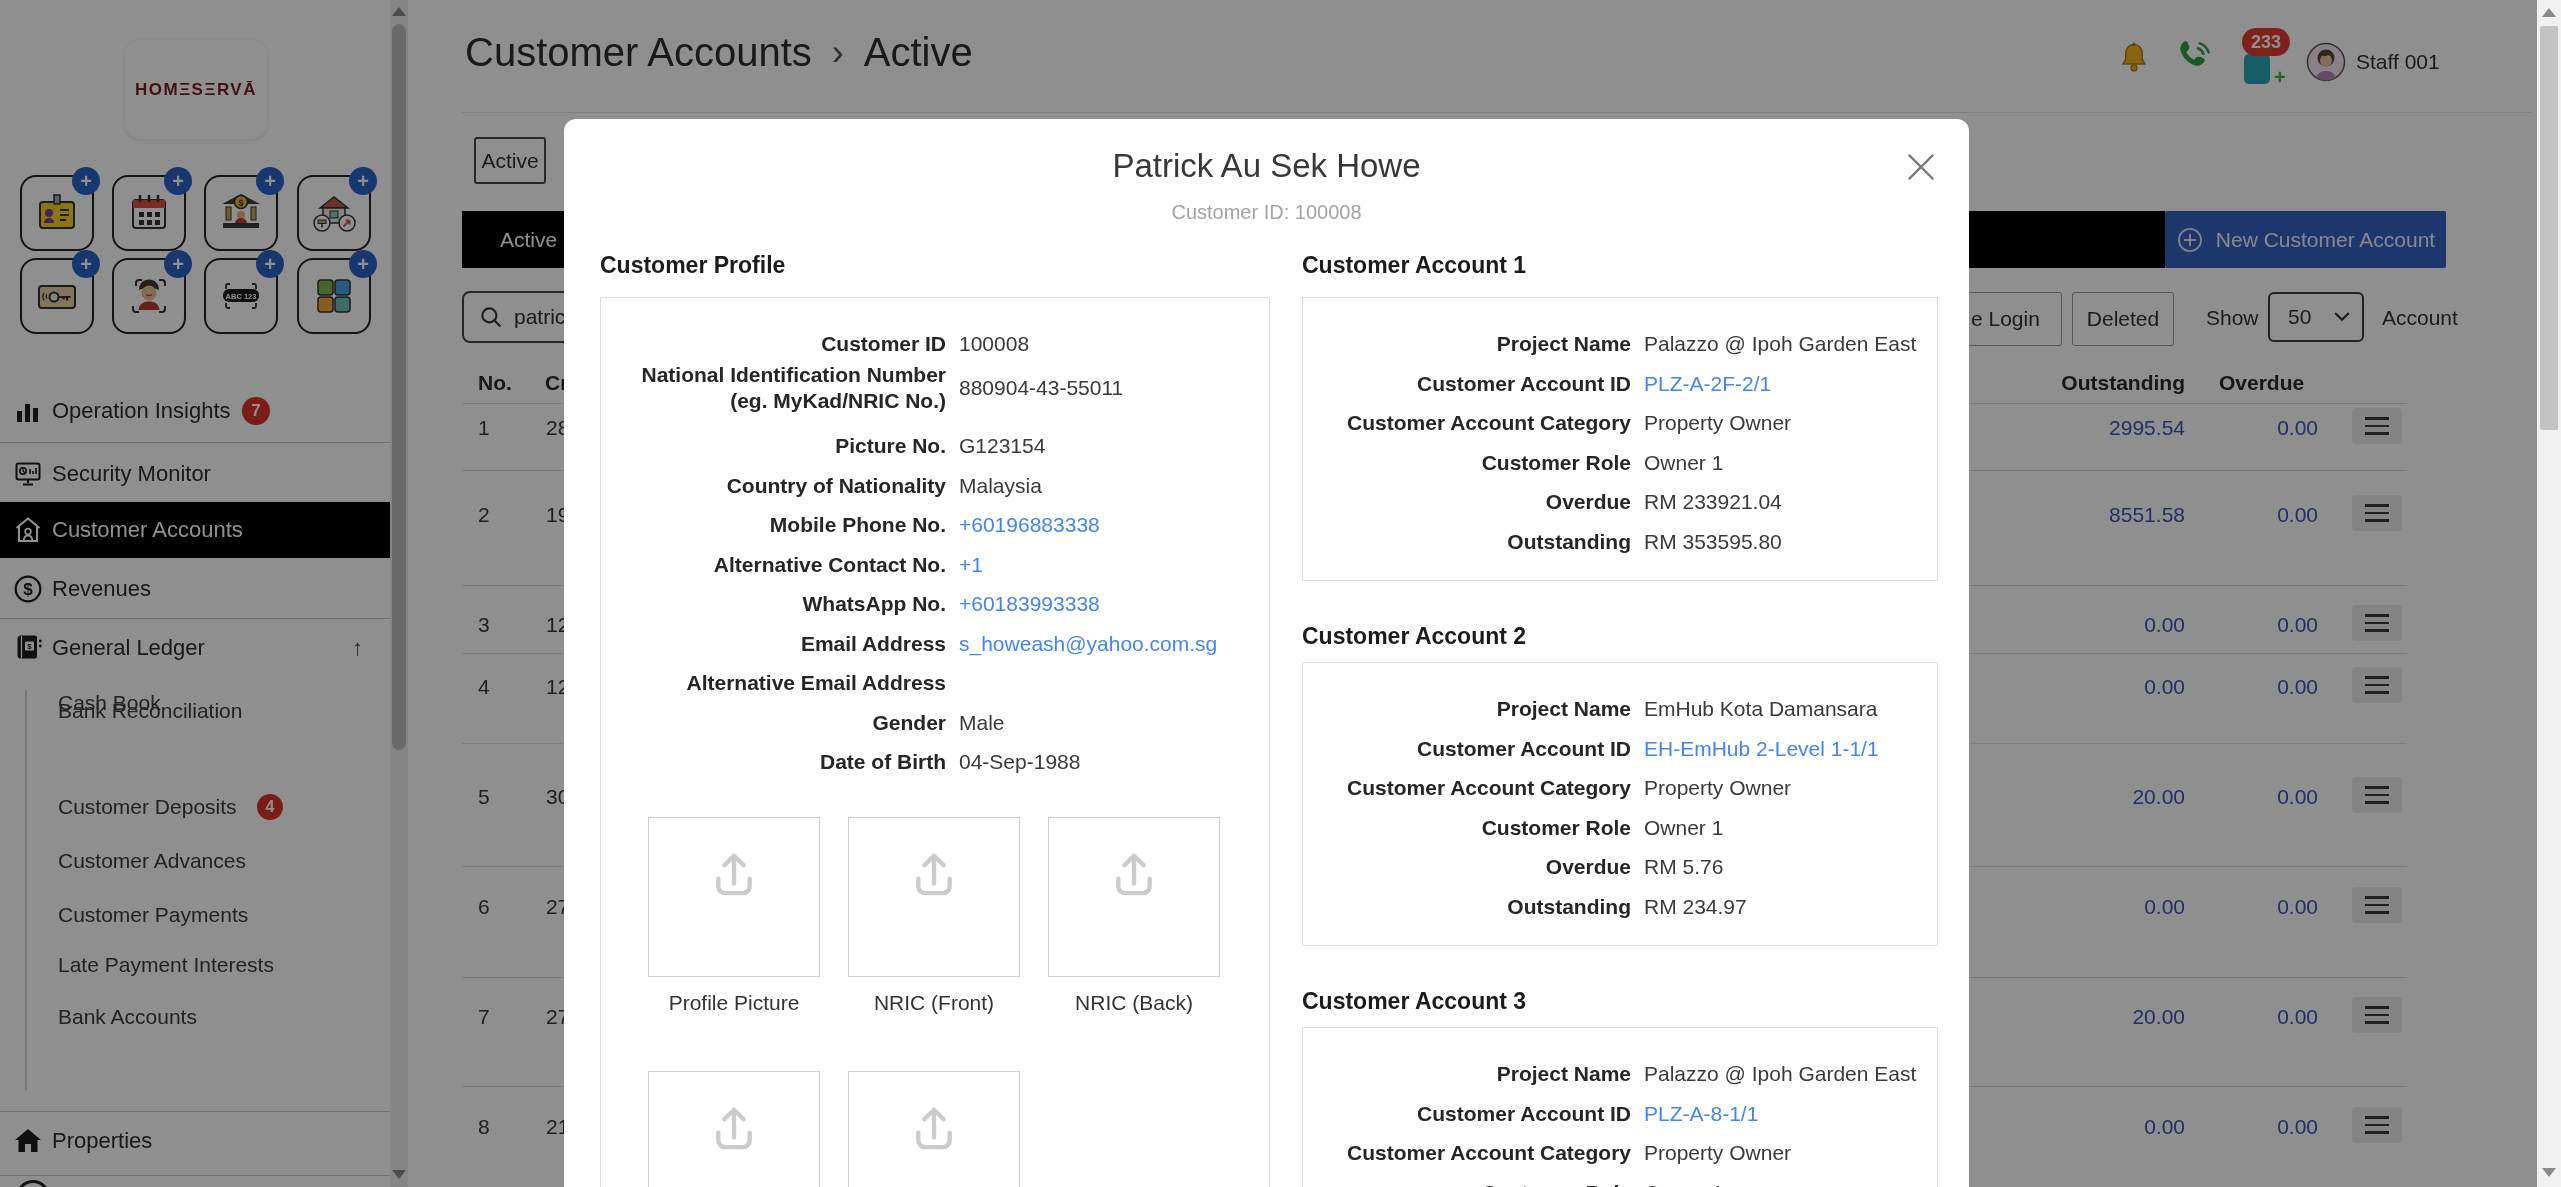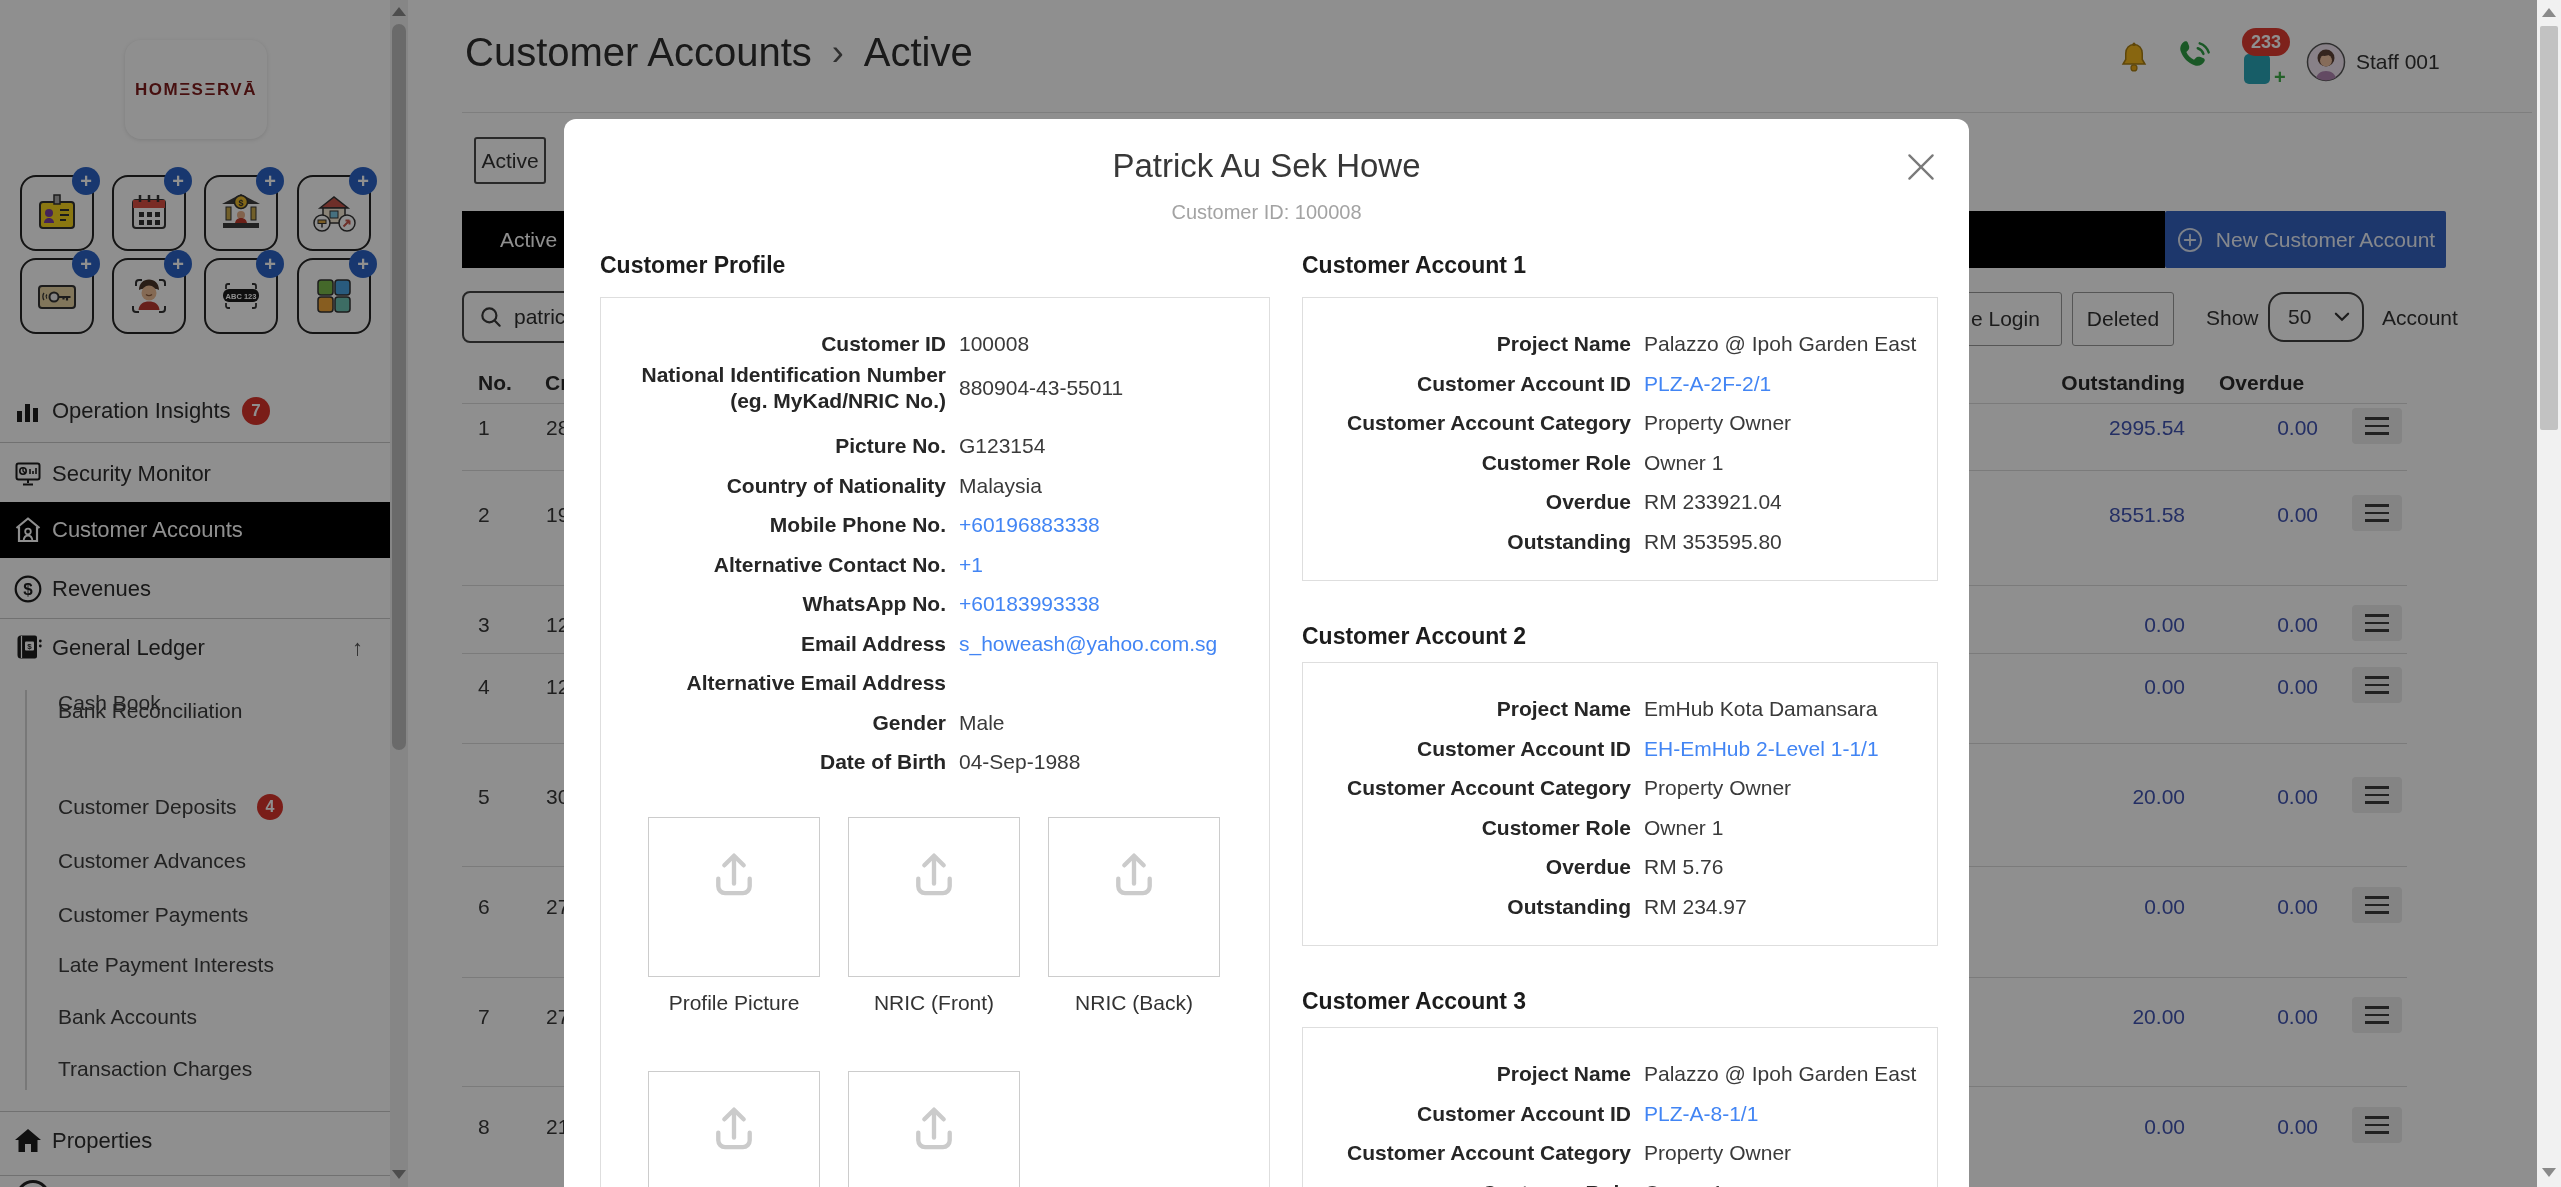--- a/index.html
+++ b/index.html
@@ -266,23 +266,20 @@
       </div>
     <div class="nav-item" style="top:945px;height:40px;">
         <span class="sub-label">Late Payment Interests</span>
       </div>
     <div class="nav-item" style="top:895px;height:40px;">
         <span class="sub-label">Customer Payments</span>
       </div>
     <div class="nav-item" style="top:997px;height:40px;">
         <span class="sub-label">Bank Accounts</span>
       </div>
-    <div class="nav-item" style="top:1049px;height:40px;">
-        <span class="sub-label">Transaction Charges</span>
-      </div>
 
     <div class="side-div" style="top:1111px;"></div>
     <div class="nav-item" style="top:1116px;height:50px;">
       <span class="nav-icon">
           <svg viewBox="0 0 30 30" width="30" height="30">
             <path d="M15 3L28 14h-3.5v12h-6.5v-8h-6v8H5.5V14H2z" fill="#1d1d1d"></path>
           </svg>
         </span>
       <span class="nav-label">Properties</span>
     </div>
@@ -365,21 +362,21 @@
     <span>patrick</span>
   </div>
 
   <div class="btn-gray" style="left:1800px;top:292px;width:260px;height:52px;">
     <span style="position:absolute;left:170px;white-space:nowrap;">e Login</span>
   </div>
   <div class="btn-gray" style="left:2072px;top:292px;width:100px;height:52px;">
     <span>Deleted</span>
   </div>
   <span class="abs" style="left:2206px;top:306px;font-size:21px;color:#333;">Show</span>
-  <div class="abs" style="left:2268px;top:292px;width:96px;height:50px;border:2px solid #3f3f3f;border-radius:16px;display:flex;align-items:center;box-sizing:border-box;">
+  <div class="abs" style="left:2268px;top:292px;width:96px;height:50px;border:2px solid #3f3f3f;border-radius:6px;display:flex;align-items:center;box-sizing:border-box;">
     <span style="margin-left:18px;font-size:21px;color:#333;">50</span>
     <svg viewBox="0 0 14 9" width="16" height="10" style="position:absolute;right:12px;">
         <path d="M1.5 1.5L7 7l5.5-5.5" fill="none" stroke="#333" stroke-width="2" stroke-linecap="round"></path>
       </svg>
   </div>
   <span class="abs" style="left:2382px;top:306px;font-size:21px;color:#333;">Account</span>
 
   <span class="th" style="left:478px;top:371px;">No.</span>
   <span class="th clip" style="left:545px;top:371px;width:19px;">Cre</span>
   <span class="th" style="left:2035px;top:371px;width:150px;text-align:right;">Outstanding</span>

